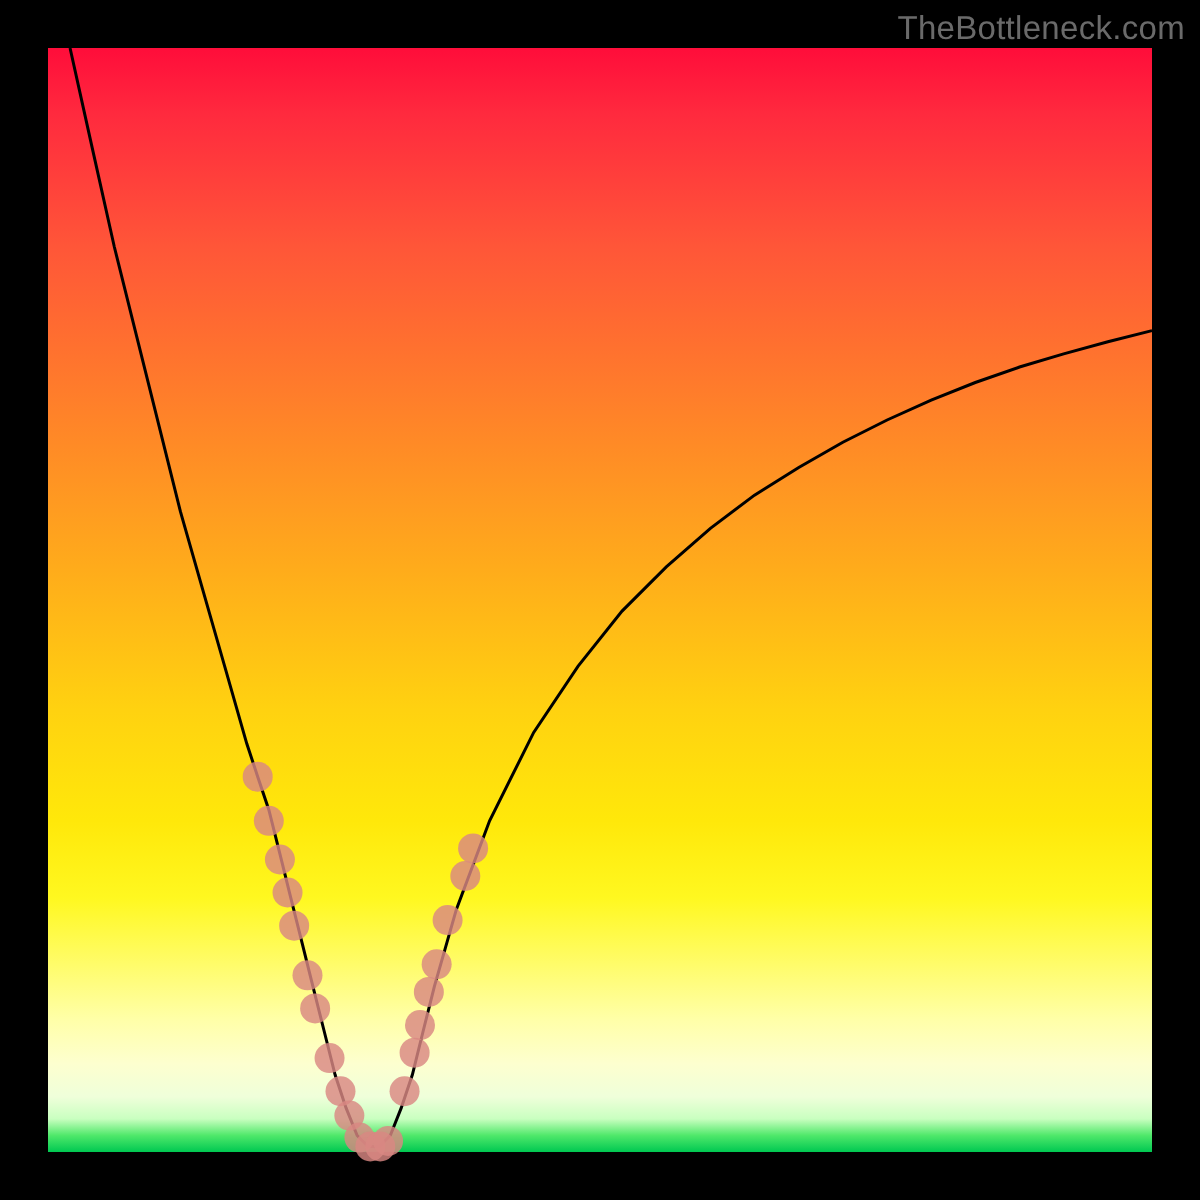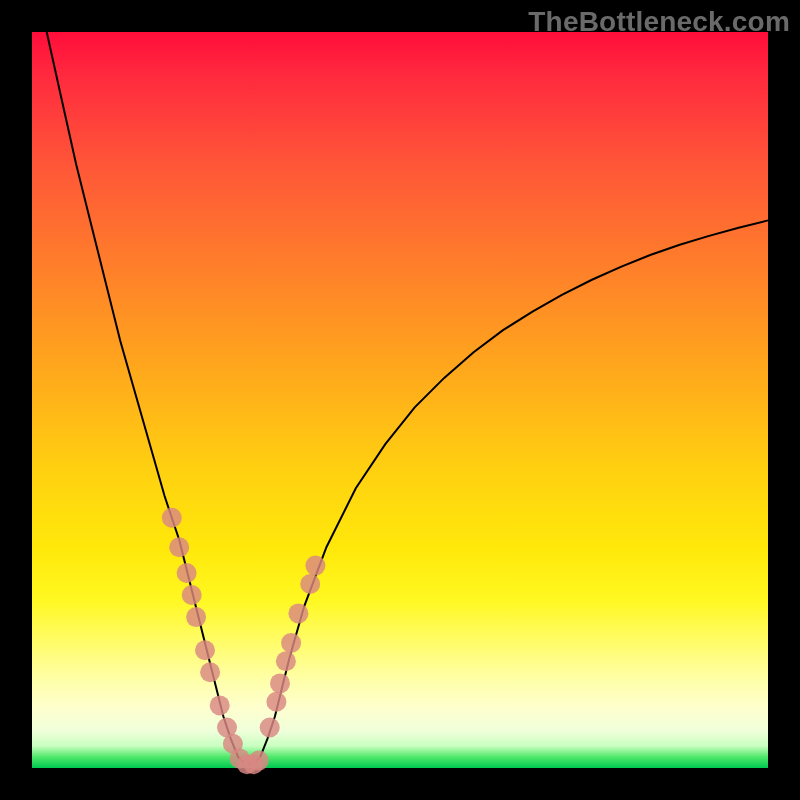--- a/index.html
+++ b/index.html
@@ -42,23 +42,23 @@
       #c9ffc0 97%,
       #4fe86a 98.5%,
       #00c851 100%
     );
   }
   .watermark {
     position: absolute;
     top: 6px;
     right: 10px;
     color: #6a6a6a;
-    font-size: 28px;
+    font-size: 22px;
     letter-spacing: 0.2px;
-    font-weight: 700;
+    font-weight: 400;
   }
   svg.curve {
     position: absolute;
     top: 0; left: 0;
     width: 736px;
     height: 736px;
     overflow: visible;
   }
   .series {
     fill: none;

